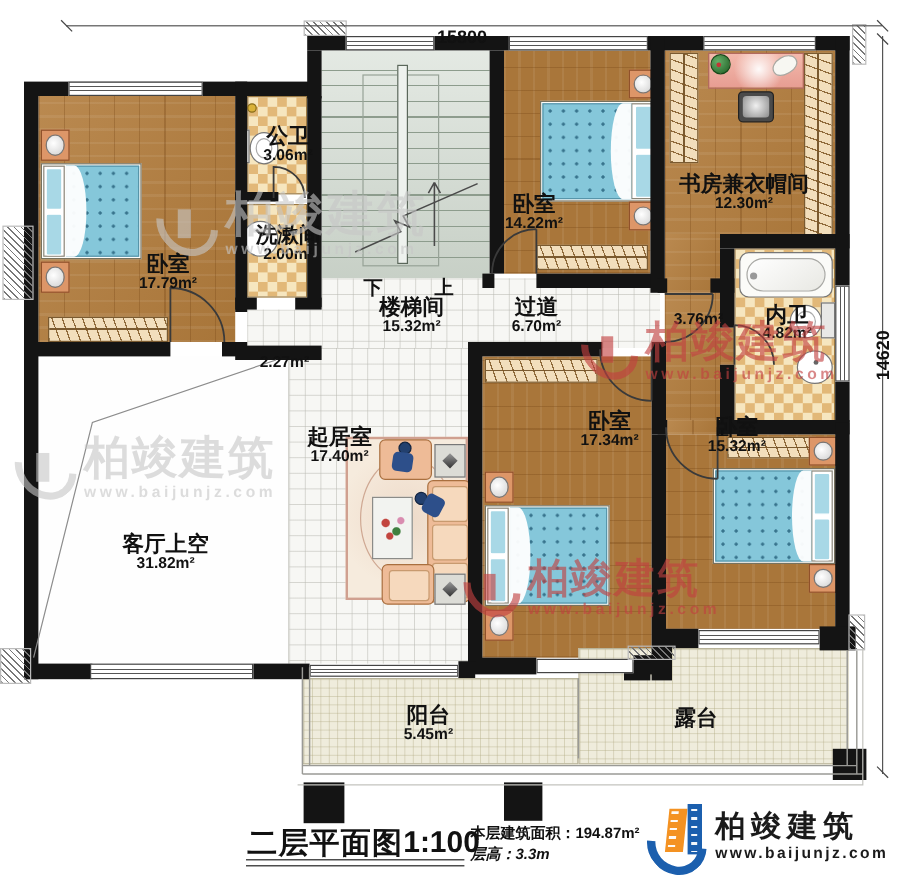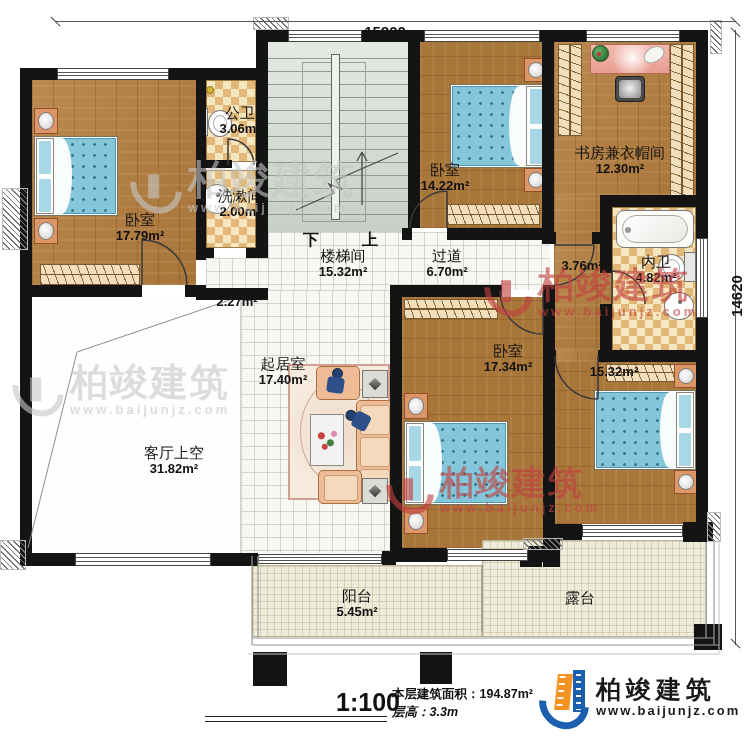--- a/index.html
+++ b/index.html
@@ -82,21 +82,21 @@
     background:radial-gradient(circle at 55% 45%,rgba(255,255,255,.95),rgba(255,255,255,0) 70%);}
   .plant{border-radius:50%;background:radial-gradient(circle at 35% 35%,#66b06a,#1e5c22);border:1px solid #174a1a;}
   .plant::after{content:"";position:absolute;left:4px;top:6px;width:4px;height:4px;border-radius:50%;background:#c23535;}
   .hat{background:#f7f7f2;border:1px solid #a8a8a2;border-radius:50% 50% 45% 45%;transform:rotate(-30deg);}
   .monitor{background:#4a4a4a;border:1px solid #222;border-radius:4px;}
   .monitor::after{content:"";position:absolute;left:3px;top:3px;right:3px;bottom:3px;border-radius:3px;
     background:radial-gradient(circle at 50% 45%,#f0f0f0,#8a8a8a);}
   .dot{border-radius:50%;}
   
   .rlabel{position:absolute;z-index:6;transform:translateX(-50%);text-align:center;white-space:nowrap;}
-  .rn{font-size:15px;font-weight:400;line-height:16px;}
+  .rn{font-size:18px;font-weight:700;line-height:16px;}
   .ra{font-size:13px;font-weight:700;line-height:15px;}
   .stairtxt{position:absolute;z-index:6;font-size:16px;font-weight:700;transform:translateX(-50%);}
   
   .dimline{position:absolute;background:#555;z-index:8;}
   .dimtext{position:absolute;z-index:8;font-size:15px;font-weight:700;text-align:center;}
   .tick{position:absolute;width:13px;height:1px;background:#444;transform:rotate(45deg);z-index:8;}
   #overlay{position:absolute;left:0;top:0;z-index:5;}
   
   .watermark{position:absolute;z-index:7;display:flex;align-items:center;gap:8px;pointer-events:none;}
   .wm-gray{color:#c7c7c7;opacity:.6;}
@@ -346,21 +346,21 @@
     <div class="ra">12.30m²</div>
   </div>
   <div class="rlabel" style="left:656px;top:254px;">
     <div class="rn">内卫</div>
     <div class="ra">4.82m²</div>
   </div>
   <div class="rlabel" style="left:283px;top:356px;">
     <div class="rn">起居室</div>
     <div class="ra">17.40m²</div>
   </div>
-  <div class="rlabel" style="left:138px;top:445px;margin-left:36px;">
+  <div class="rlabel" style="left:138px;top:445px;">
     <div class="rn">客厅上空</div>
     <div class="ra">31.82m²</div>
   </div>
   <div class="rlabel" style="left:508px;top:343px;">
     <div class="rn">卧室</div>
     <div class="ra">17.34m²</div>
   </div>
   <div class="rlabel" style="left:614px;top:348px;">
     <div class="rn">卧室</div>
     <div class="ra">15.32m²</div>
@@ -406,20 +406,21 @@
     </div>
   </div>
   <div class="watermark wm-red" style="left:388px;top:464px;">
     <div class="wm-mark" style="width:32px;height:40px;"></div>
     <div class="wm-text">
       <div class="wm-company" style="font-size:34px;">柏竣建筑</div>
       <div class="wm-site">www.baijunjz.com</div>
     </div>
   </div>
 
+  <div class="ftitle" style="left:206px;top:686px;">二层平面图</div>
   <div class="fscale" style="left:336px;top:688px;">1:100</div>
   <div class="funder" style="left:205px;top:716px;width:182px;"></div>
   <div class="fnote" style="left:392px;top:686px;">
     <span>本层建筑面积：</span><span>194.87m²</span>
   </div>
   <div class="fnote" style="left:392px;top:704px;font-style:italic;">
     <span>层高：</span><span>3.3m</span>
   </div>
   <div class="logo" style="left:540px;top:668px;">
     <div class="logo-mark">

